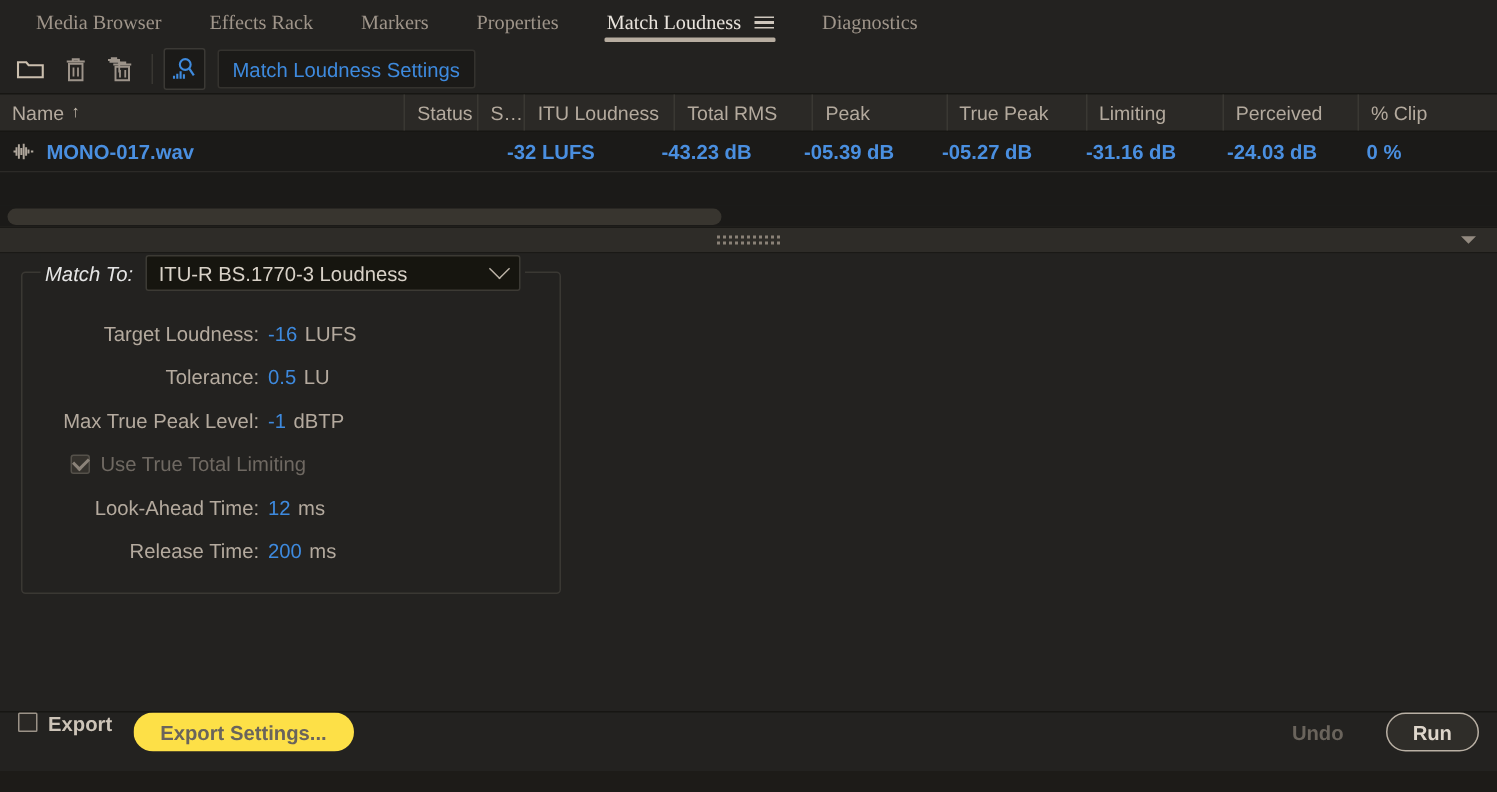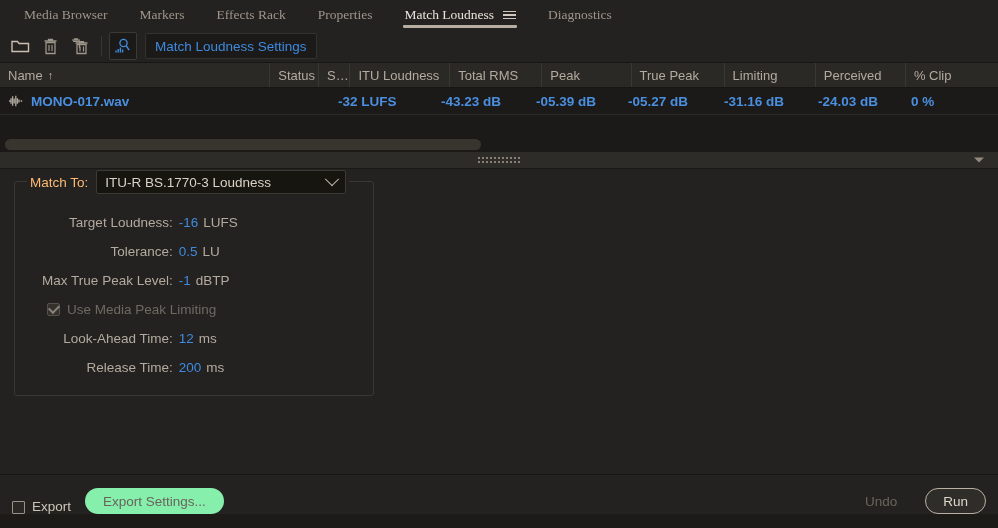--- a/index.html
+++ b/index.html
@@ -249,23 +249,24 @@
     top: -12px;
     left: 12px;
     display: flex;
     align-items: center;
     background: #232220;
     padding: 0 3px;
     height: 24px;
   }
   .fs-legend .lbl {
     font-size: 13.5px;
-    color: #fdba74;
+    color: #e5e5e5;
     margin-right: 8px;
     white-space: nowrap;
+    font-style: italic;
   }
   .select {
     width: 250px;
     height: 24px;
     background: #16150f;
     border: 1px solid #3c3a34;
     border-radius: 2px;
     display: flex;
     align-items: center;
     padding: 0 8px;
@@ -339,24 +340,25 @@
     transform: rotate(-45deg) translate(1px,-1px);
   }
   .cbrow .lbl { color: #6f6962; font-size: 13.5px; }
 
   
   .footer {
     height: 40px;
     background: #232220;
     border-top: 1px solid #171613;
     display: flex;
-    align-items: flex-end;
+    align-items: flex-start;
     padding: 0 12px;
     flex: 0 0 auto;
     box-sizing: border-box;
+    font-weight: bold;
   }
   .chk-light {
     width: 13px; height: 13px;
     border: 1px solid #9b9287;
     background: #2a2825;
     border-radius: 1px;
     margin-right: 7px;
     box-sizing: border-box;
     cursor: pointer;
   }
@@ -372,21 +374,21 @@
     padding: 0 17px;
     display: flex;
     align-items: center;
     justify-content: center;
     font-size: 13.5px;
     box-sizing: border-box;
     cursor: pointer;
     white-space: nowrap;
   }
   .btn.disabled {
-    background: #86efac;
+    background: #fde047;
     color: #6a645c;
     border: 1px solid transparent;
     cursor: default;
   }
   .btn.flat-disabled {
     background: transparent;
     color: #6a645c;
     border: 1px solid transparent;
     cursor: default;
   }
@@ -405,24 +407,24 @@
 </head>
 <body>
 
 <div class="app">
 
   <div class="tabbar">
     <div class="tab">
       <span>Media Browser</span>
     </div>
     <div class="tab">
+      <span>Effects Rack</span>
+    </div>
+    <div class="tab">
       <span>Markers</span>
-    </div>
-    <div class="tab">
-      <span>Effects Rack</span>
     </div>
     <div class="tab">
       <span>Properties</span>
     </div>
     <div class="tab active">
       <span>Match Loudness</span>
       <span class="tab-menu-icon">
         <i></i>
           <i></i>
           <i></i>
@@ -588,21 +590,21 @@
           <span class="row-right">
             <span class="val">-1</span>
             <span class="unit">dBTP</span>
           </span>
         </div>
 
         <div class="cbrow">
           <span class="chk">
             <span class="tick"></span>
           </span>
-          <span class="lbl">Use Media Peak Limiting</span>
+          <span class="lbl">Use True Total Limiting</span>
         </div>
 
         <div class="row">
           <span class="row-label-col lbl">Look-Ahead Time:</span>
           <span class="row-right">
             <span class="val">12</span>
             <span class="unit">ms</span>
           </span>
         </div>
         <div class="row">

